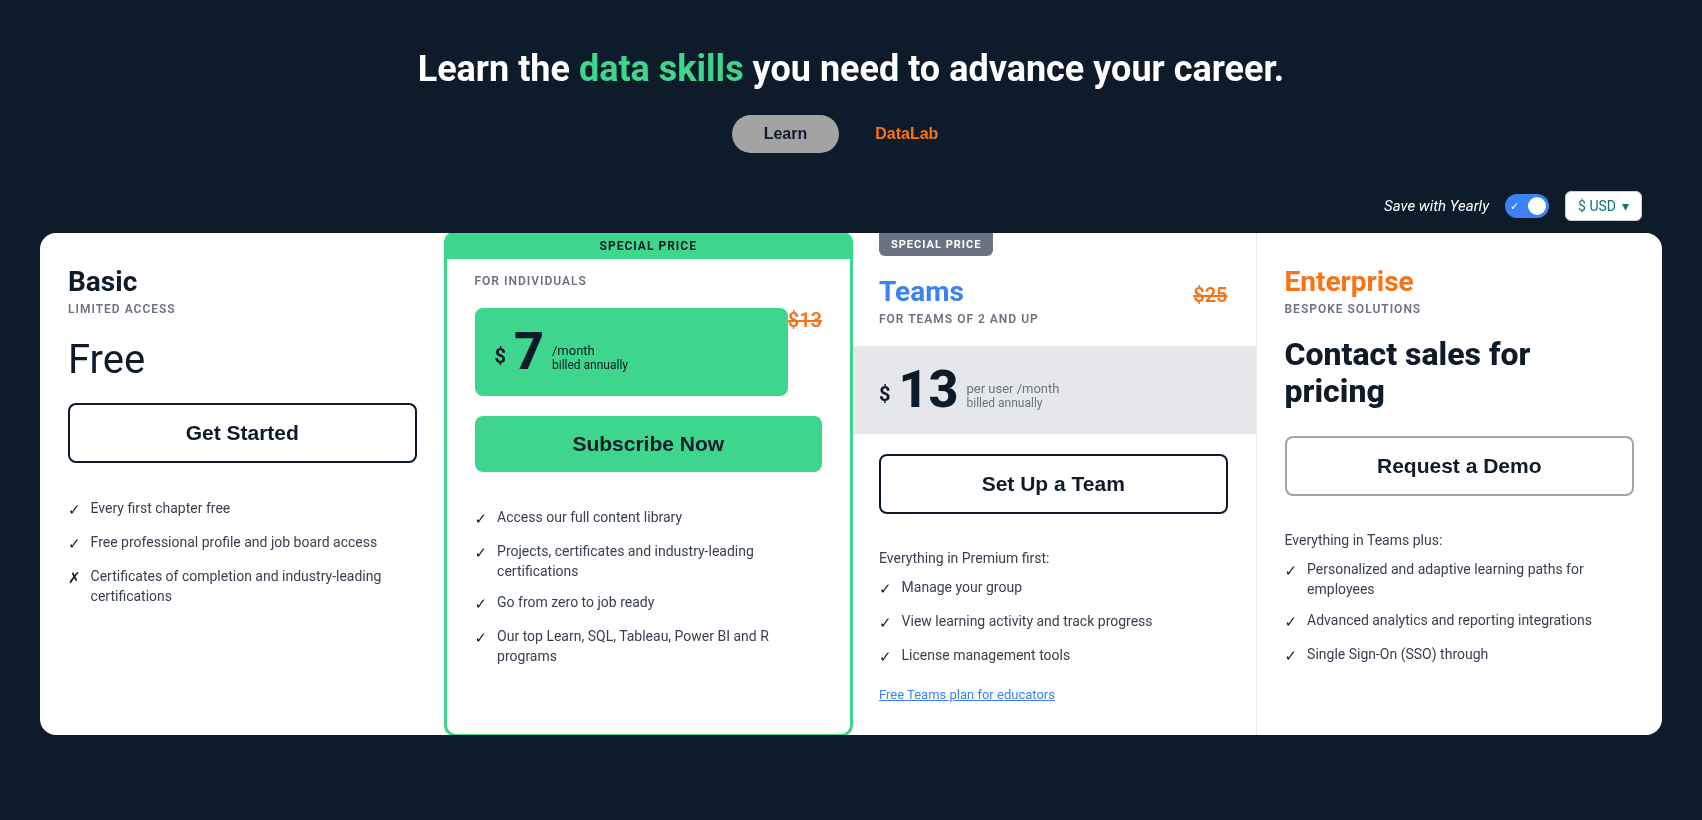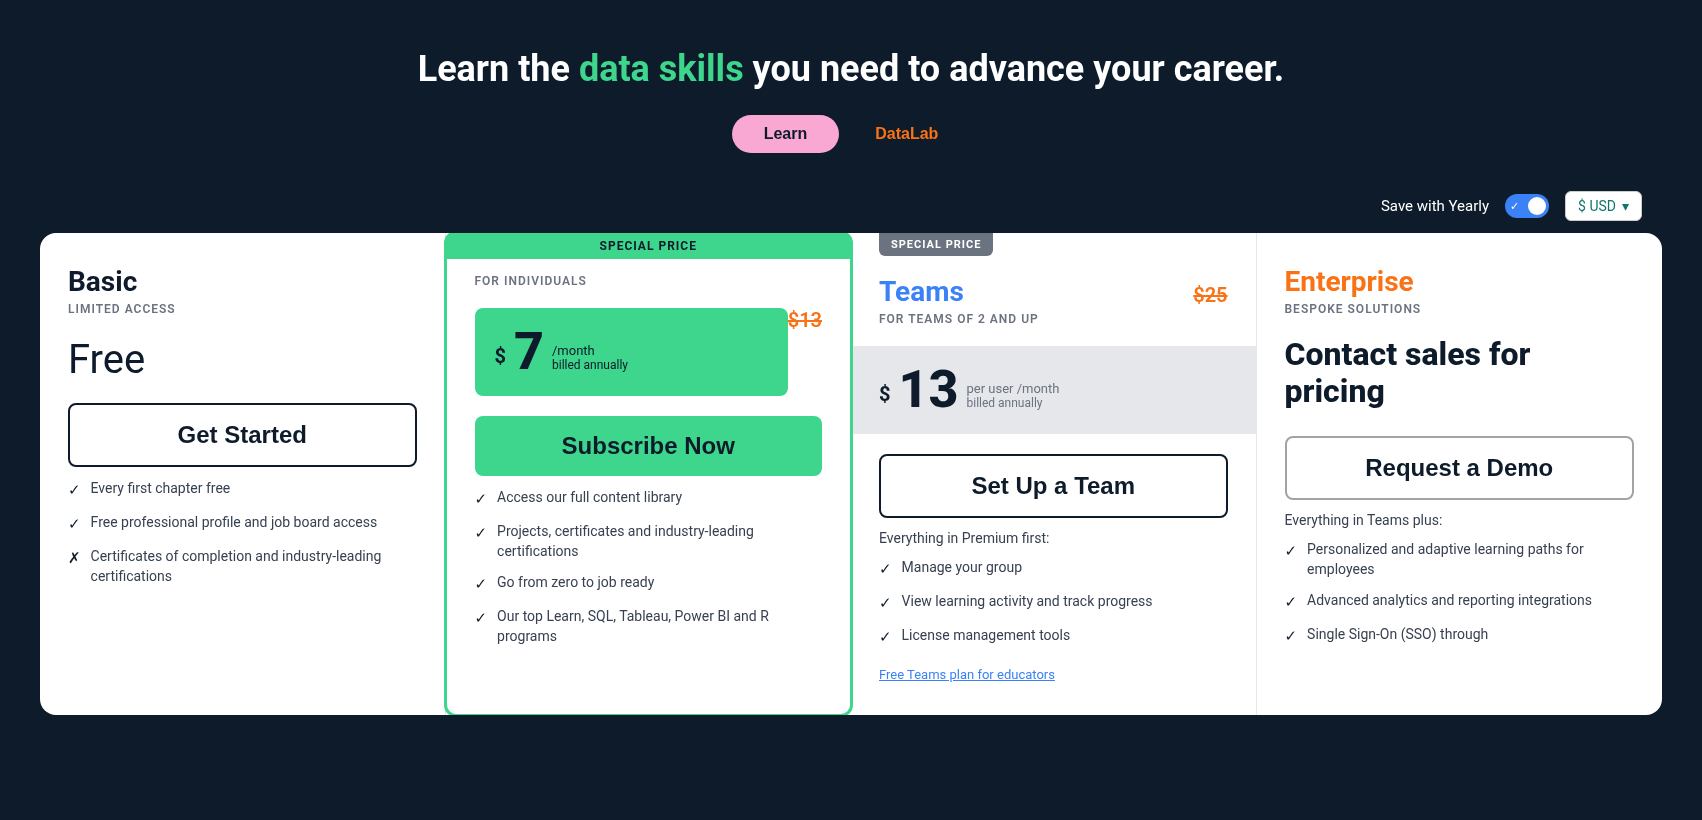--- a/index.html
+++ b/index.html
@@ -31,37 +31,38 @@
     }
     .toggle-btn {
       padding: 10px 32px;
       border-radius: 50px;
       border: none;
       font-size: 16px;
       font-weight: 600;
       cursor: pointer;
     }
     .toggle-btn.active {
-      background: #f9a8d4;
+      background: #a3a3a3;
       color: #0d1b2a;
     }
     .toggle-btn.inactive {
       background: transparent;
       color: #f97316;
     }
     .top-controls {
       display: flex;
       justify-content: flex-end;
       align-items: center;
       padding: 8px 60px 12px;
       gap: 16px;
     }
     .save-yearly-label {
       color: white;
       font-size: 15px;
+      font-style: italic;
     }
     .toggle-switch {
       display: inline-flex;
       align-items: center;
       background: #3b82f6;
       border-radius: 50px;
       padding: 3px 6px;
       gap: 4px;
       width: 44px;
       height: 24px;
@@ -241,27 +242,27 @@
       font-size: 32px;
       font-weight: 800;
       color: #0d1b2a;
       line-height: 1.15;
     }
     .cta-btn {
       display: block;
       width: 100%;
       padding: 16px;
       border-radius: 8px;
-      font-size: 24px;
+      font-size: 21px;
       font-weight: 700;
       text-align: center;
       cursor: pointer;
       border: none;
       margin-top: 20px;
-      margin-bottom: 12px;
+      margin-bottom: 36px;
     }
     .cta-outline {
       border: 2px solid #0d1b2a;
       background: white;
       color: #0d1b2a;
     }
     .cta-green {
       background: #3dd68c;
       color: #0d1b2a;
     }

